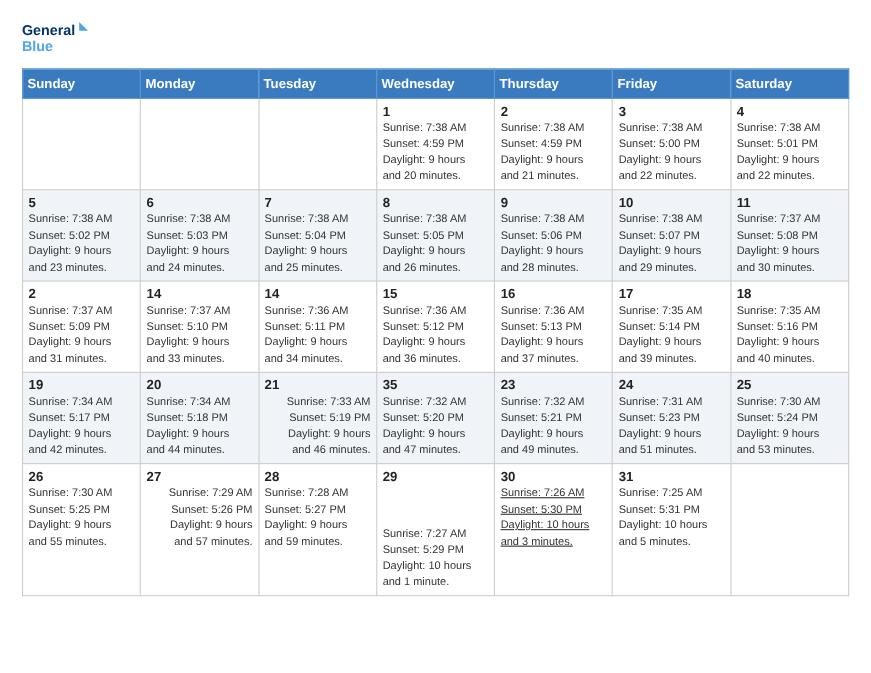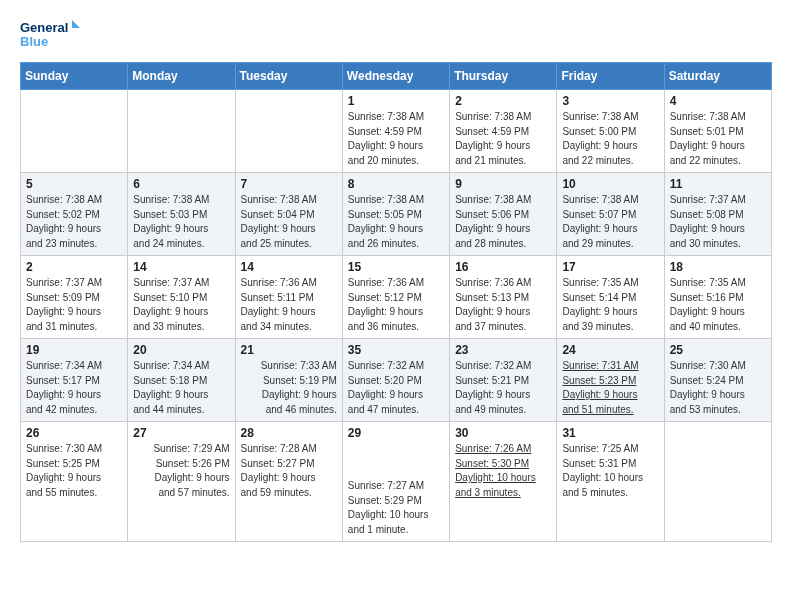--- a/index.html
+++ b/index.html
@@ -277,21 +277,21 @@
           </td>
           <td>
             <div class="day-number">23</div>
             <div class="day-info" style="white-space: pre-line;">Sunrise: 7:32 AM
 Sunset: 5:21 PM
 Daylight: 9 hours
 and 49 minutes.</div>
           </td>
           <td>
             <div class="day-number">24</div>
-            <div class="day-info" style="white-space: pre-line; text-decoration: underline;">Sunrise: 7:31 AM
+            <div class="day-info" style="white-space: pre-line;">Sunrise: 7:31 AM
 Sunset: 5:23 PM
 Daylight: 9 hours
 and 51 minutes.</div>
           </td>
           <td>
             <div class="day-number">25</div>
             <div class="day-info" style="white-space: pre-line;">Sunrise: 7:30 AM
 Sunset: 5:24 PM
 Daylight: 9 hours
 and 53 minutes.</div>

